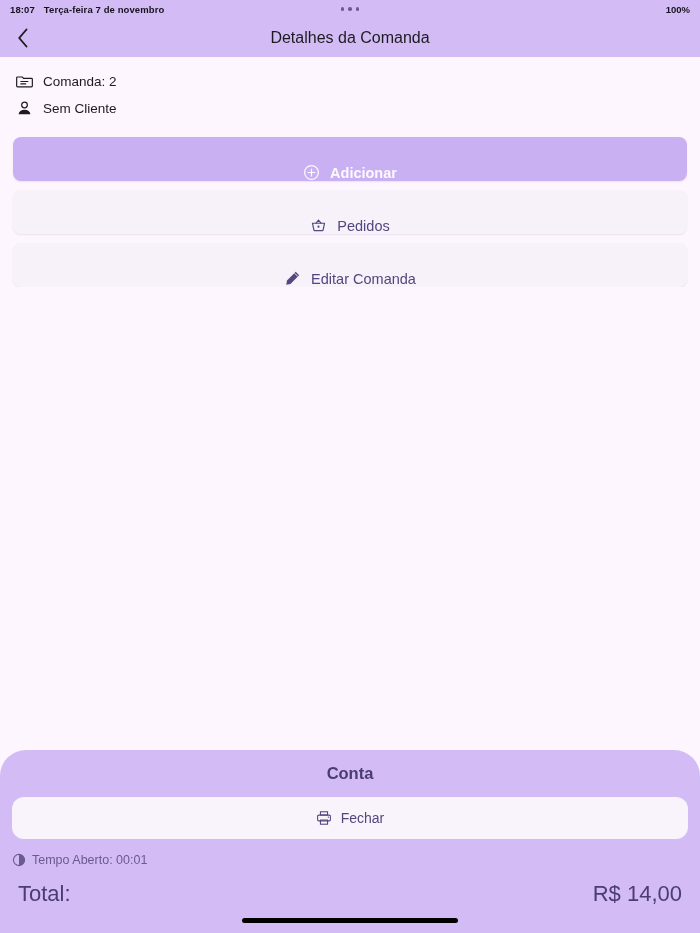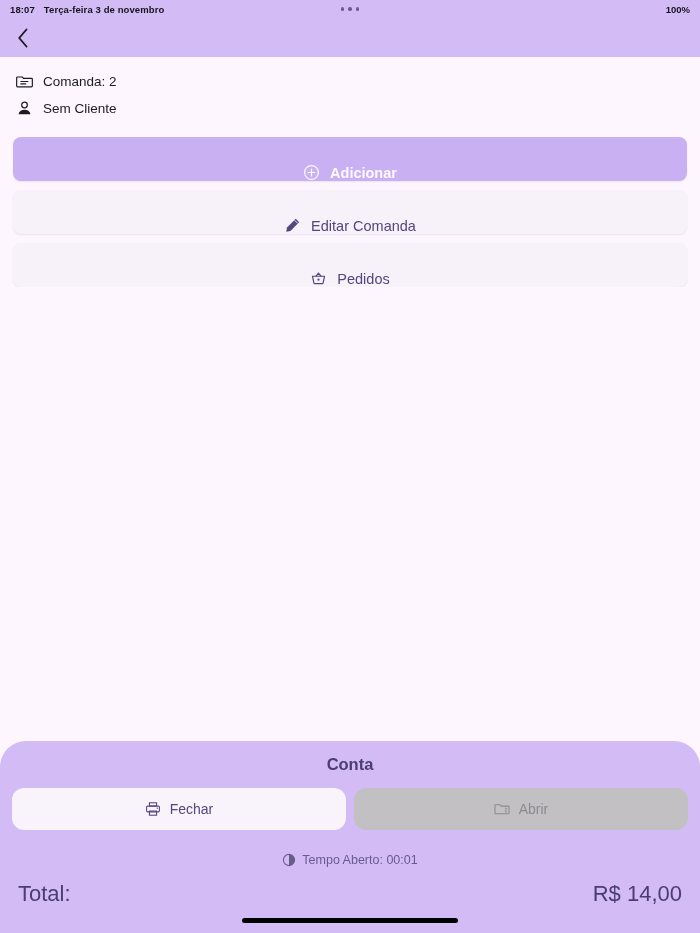--- a/index.html
+++ b/index.html
@@ -184,25 +184,25 @@
     font-size: 14px;
     cursor: pointer;
     user-select: none;
   }
   .cbtn-light { background: #f9f4fb; color: #54467e; }
   .cbtn-disabled { background: #c2c0c3; color: #8b8a8e; cursor: default; }
 
   .tempo {
     display: flex;
     align-items: center;
-    justify-content: center;
+    justify-content: flex-start;
     gap: 6px;
     font-size: 12.5px;
     color: #6a5b8c;
-    margin-top: 23px;
+    margin-top: 14px;
   }
   .total-row {
     display: flex;
     align-items: center;
     justify-content: space-between;
     padding: 8px 6px 0 6px;
     margin-top: 6px;
   }
   .total-label { font-size: 22px; color: #4b3d72; }
   .total-value { font-size: 22px; color: #4b3d72; }
@@ -222,21 +222,21 @@
   }
 </style>
 </head>
 <body>
 
 <div class="screen">
 
   <div class="statusbar">
     <div class="sb-left">
       <span>18:07</span>
-      <span>Terça-feira 3 de novembro</span>
+      <span>Terça-feira 7 de novembro</span>
     </div>
 
     <div class="sb-dots">
       <i></i>
         <i></i>
         <i></i>
     </div>
 
     <div class="sb-right">
       <span class="ico">
@@ -254,20 +254,21 @@
   </div>
 
   <div class="navbar">
     <div class="back-btn">
       <span class="ico">
         <svg width="12" height="20" viewBox="0 0 12 20">
           <path d="M9.5 1.5 L2.2 10 L9.5 18.5" stroke="#1d1b20" stroke-width="1.9" fill="none" stroke-linecap="round" stroke-linejoin="round"></path>
         </svg>
       </span>
     </div>
+    <div class="nav-title">Detalhes da Comanda</div>
   </div>
 
   <div class="info">
 
     <div class="info-row">
       <span class="ico">
         <svg width="17" height="17" viewBox="0 0 18 18">
           <path d="M1.6 4.2 h5.0 l1.3 1.5 h8.5 a0.9 0.9 0 0 1 0.9 0.9 v7.2 a0.9 0.9 0 0 1 -0.9 0.9 h-14.8 a0.9 0.9 0 0 1 -0.9 -0.9 v-8.7 a0.9 0.9 0 0 1 0.9 -0.9 z" fill="none" stroke="#1d1b20" stroke-width="1.25" stroke-linejoin="round"></path>
           <line x1="5.2" y1="9.0" x2="12.6" y2="9.0" stroke="#1d1b20" stroke-width="1.25" stroke-linecap="round"></line>
           <line x1="5.2" y1="11.6" x2="10.2" y2="11.6" stroke="#1d1b20" stroke-width="1.25" stroke-linecap="round"></line>
@@ -297,36 +298,36 @@
           <line x1="9" y1="5.3" x2="9" y2="12.7" stroke="#fdf8ff" stroke-width="1.3" stroke-linecap="round"></line>
           <line x1="5.3" y1="9" x2="12.7" y2="9" stroke="#fdf8ff" stroke-width="1.3" stroke-linecap="round"></line>
         </svg>
       </span>
       <span>Adicionar</span>
     </div>
 
     <div class="btn btn-plain">
       <span class="ico">
         <svg width="17" height="17" viewBox="0 0 18 18">
-          <path d="M12.4 1.9 l3.6 3.6 l-9.2 9.2 l-4.4 0.8 l0.8 -4.4 z" fill="#54467e"></path>
-          <path d="M11.2 3.4 l3.4 3.4" stroke="#f7f1f9" stroke-width="1.0"></path>
-        </svg>
-      </span>
-      <span>Editar Comanda</span>
-    </div>
-
-    <div class="btn btn-plain">
-      <span class="ico">
-        <svg width="17" height="17" viewBox="0 0 18 18">
           <path d="M6.4 6.4 L9 3.2 L11.6 6.4" fill="none" stroke="#54467e" stroke-width="1.25" stroke-linecap="round" stroke-linejoin="round"></path>
           <path d="M2.6 6.6 h12.8 l-1.5 7.0 a1 1 0 0 1 -1 0.8 h-7.8 a1 1 0 0 1 -1 -0.8 z" fill="none" stroke="#54467e" stroke-width="1.25" stroke-linejoin="round"></path>
           <circle cx="9" cy="10.2" r="1.15" fill="#54467e"></circle>
         </svg>
       </span>
       <span>Pedidos</span>
+    </div>
+
+    <div class="btn btn-plain">
+      <span class="ico">
+        <svg width="17" height="17" viewBox="0 0 18 18">
+          <path d="M12.4 1.9 l3.6 3.6 l-9.2 9.2 l-4.4 0.8 l0.8 -4.4 z" fill="#54467e"></path>
+          <path d="M11.2 3.4 l3.4 3.4" stroke="#f7f1f9" stroke-width="1.0"></path>
+        </svg>
+      </span>
+      <span>Editar Comanda</span>
     </div>
 
   </div>
 
   <div class="filler"></div>
 
   <div class="conta">
 
     <div class="conta-title">Conta</div>
 
@@ -337,31 +338,20 @@
           <svg width="16" height="16" viewBox="0 0 18 18">
             <rect x="5.0" y="2.0" width="8" height="3.6" fill="none" stroke="#54467e" stroke-width="1.2"></rect>
             <path d="M3.0 5.8 h12 a1.2 1.2 0 0 1 1.2 1.2 v4.0 a1.2 1.2 0 0 1 -1.2 1.2 h-12 a1.2 1.2 0 0 1 -1.2 -1.2 v-4.0 a1.2 1.2 0 0 1 1.2 -1.2 z" fill="none" stroke="#54467e" stroke-width="1.2"></path>
             <rect x="5.0" y="11.3" width="8" height="4.7" fill="none" stroke="#54467e" stroke-width="1.2"></rect>
             <circle cx="13.9" cy="8.1" r="0.75" fill="#54467e"></circle>
           </svg>
         </span>
         <span>Fechar</span>
       </div>
 
-      <div class="cbtn cbtn-disabled">
-        <span class="ico">
-          <svg width="16" height="16" viewBox="0 0 18 18">
-            <path d="M2.0 4.2 h4.8 l1.3 1.6 h7.9 a0.9 0.9 0 0 1 0.9 0.9 v6.8 a0.9 0.9 0 0 1 -0.9 0.9 h-14 a0.9 0.9 0 0 1 -0.9 -0.9 v-8.4 a0.9 0.9 0 0 1 0.9 -0.9 z" fill="none" stroke="#8b8a8e" stroke-width="1.2" stroke-linejoin="round"></path>
-            <line x1="12.3" y1="8.2" x2="14.4" y2="8.2" stroke="#8b8a8e" stroke-width="1.1"></line>
-            <line x1="12.3" y1="10.2" x2="14.4" y2="10.2" stroke="#8b8a8e" stroke-width="1.1"></line>
-            <line x1="12.3" y1="12.2" x2="14.4" y2="12.2" stroke="#8b8a8e" stroke-width="1.1"></line>
-          </svg>
-        </span>
-        <span>Abrir</span>
-      </div>
 
     </div>
 
     <div class="tempo">
       <span class="ico">
         <svg width="14" height="14" viewBox="0 0 16 16">
           <circle cx="8" cy="8" r="6.4" fill="none" stroke="#6a5b8c" stroke-width="1.25"></circle>
           <path d="M8 1.6 a6.4 6.4 0 0 1 0 12.8 z" fill="#6a5b8c"></path>
         </svg>
       </span>

